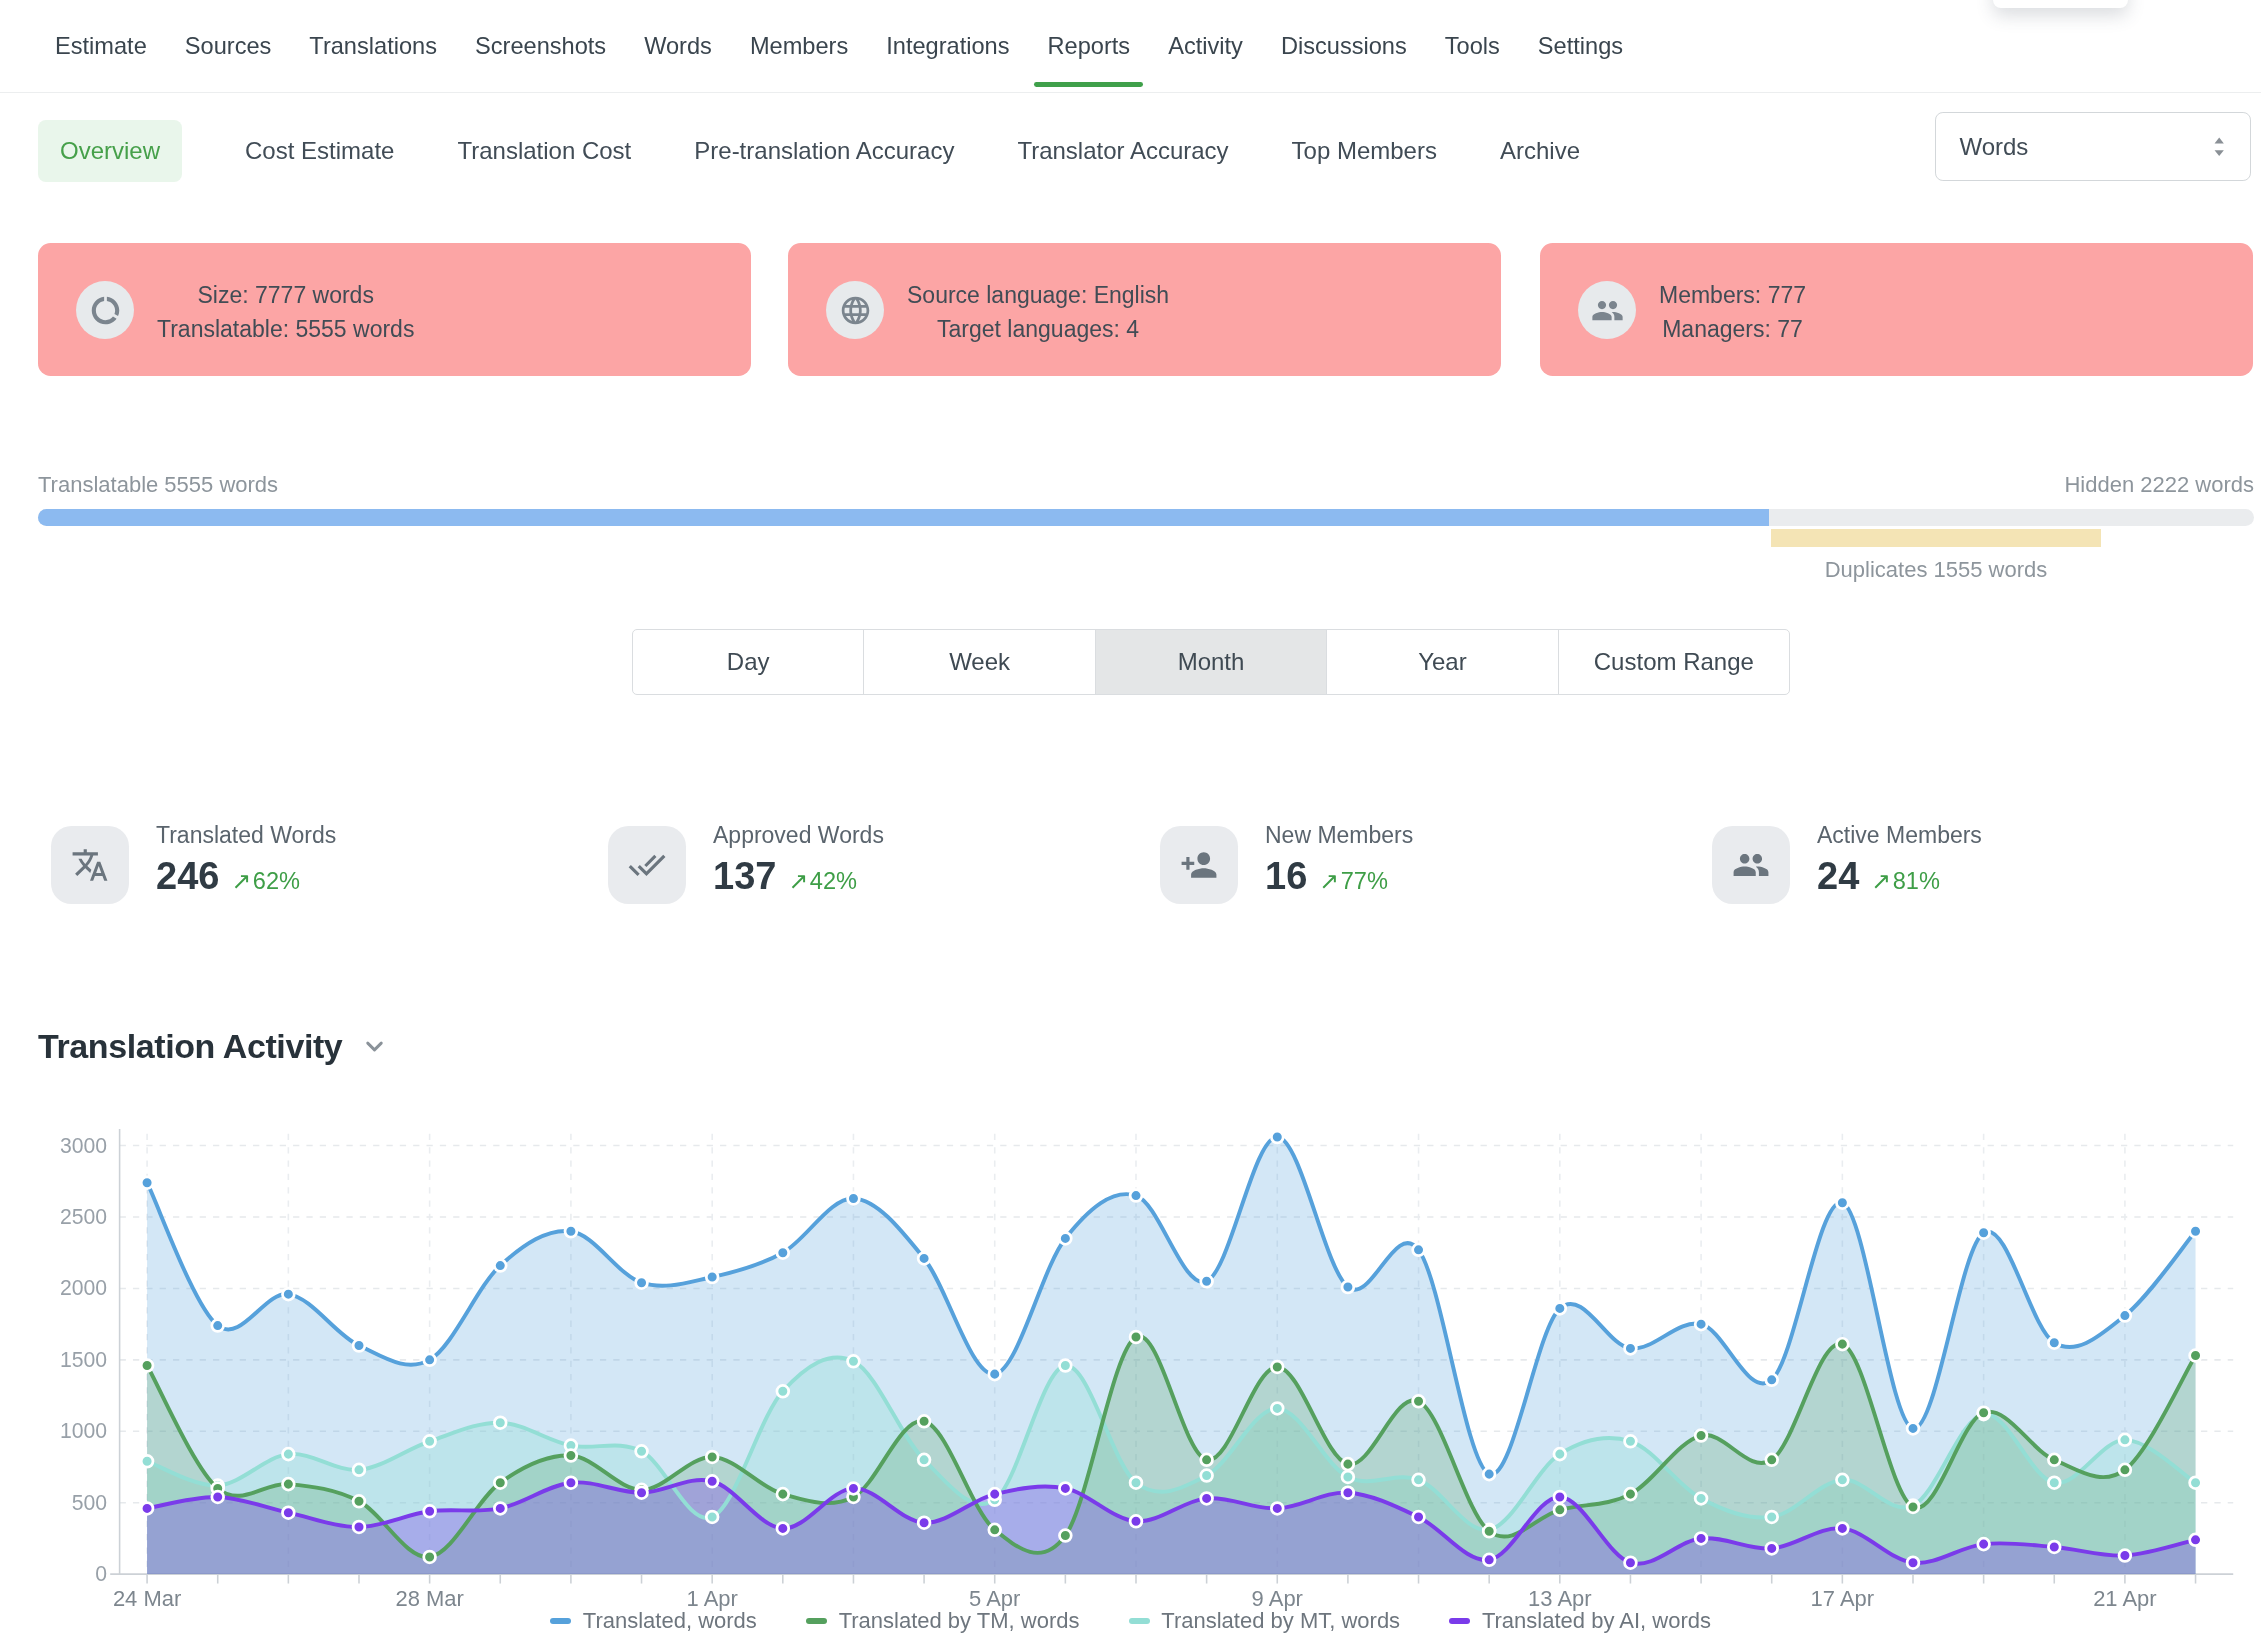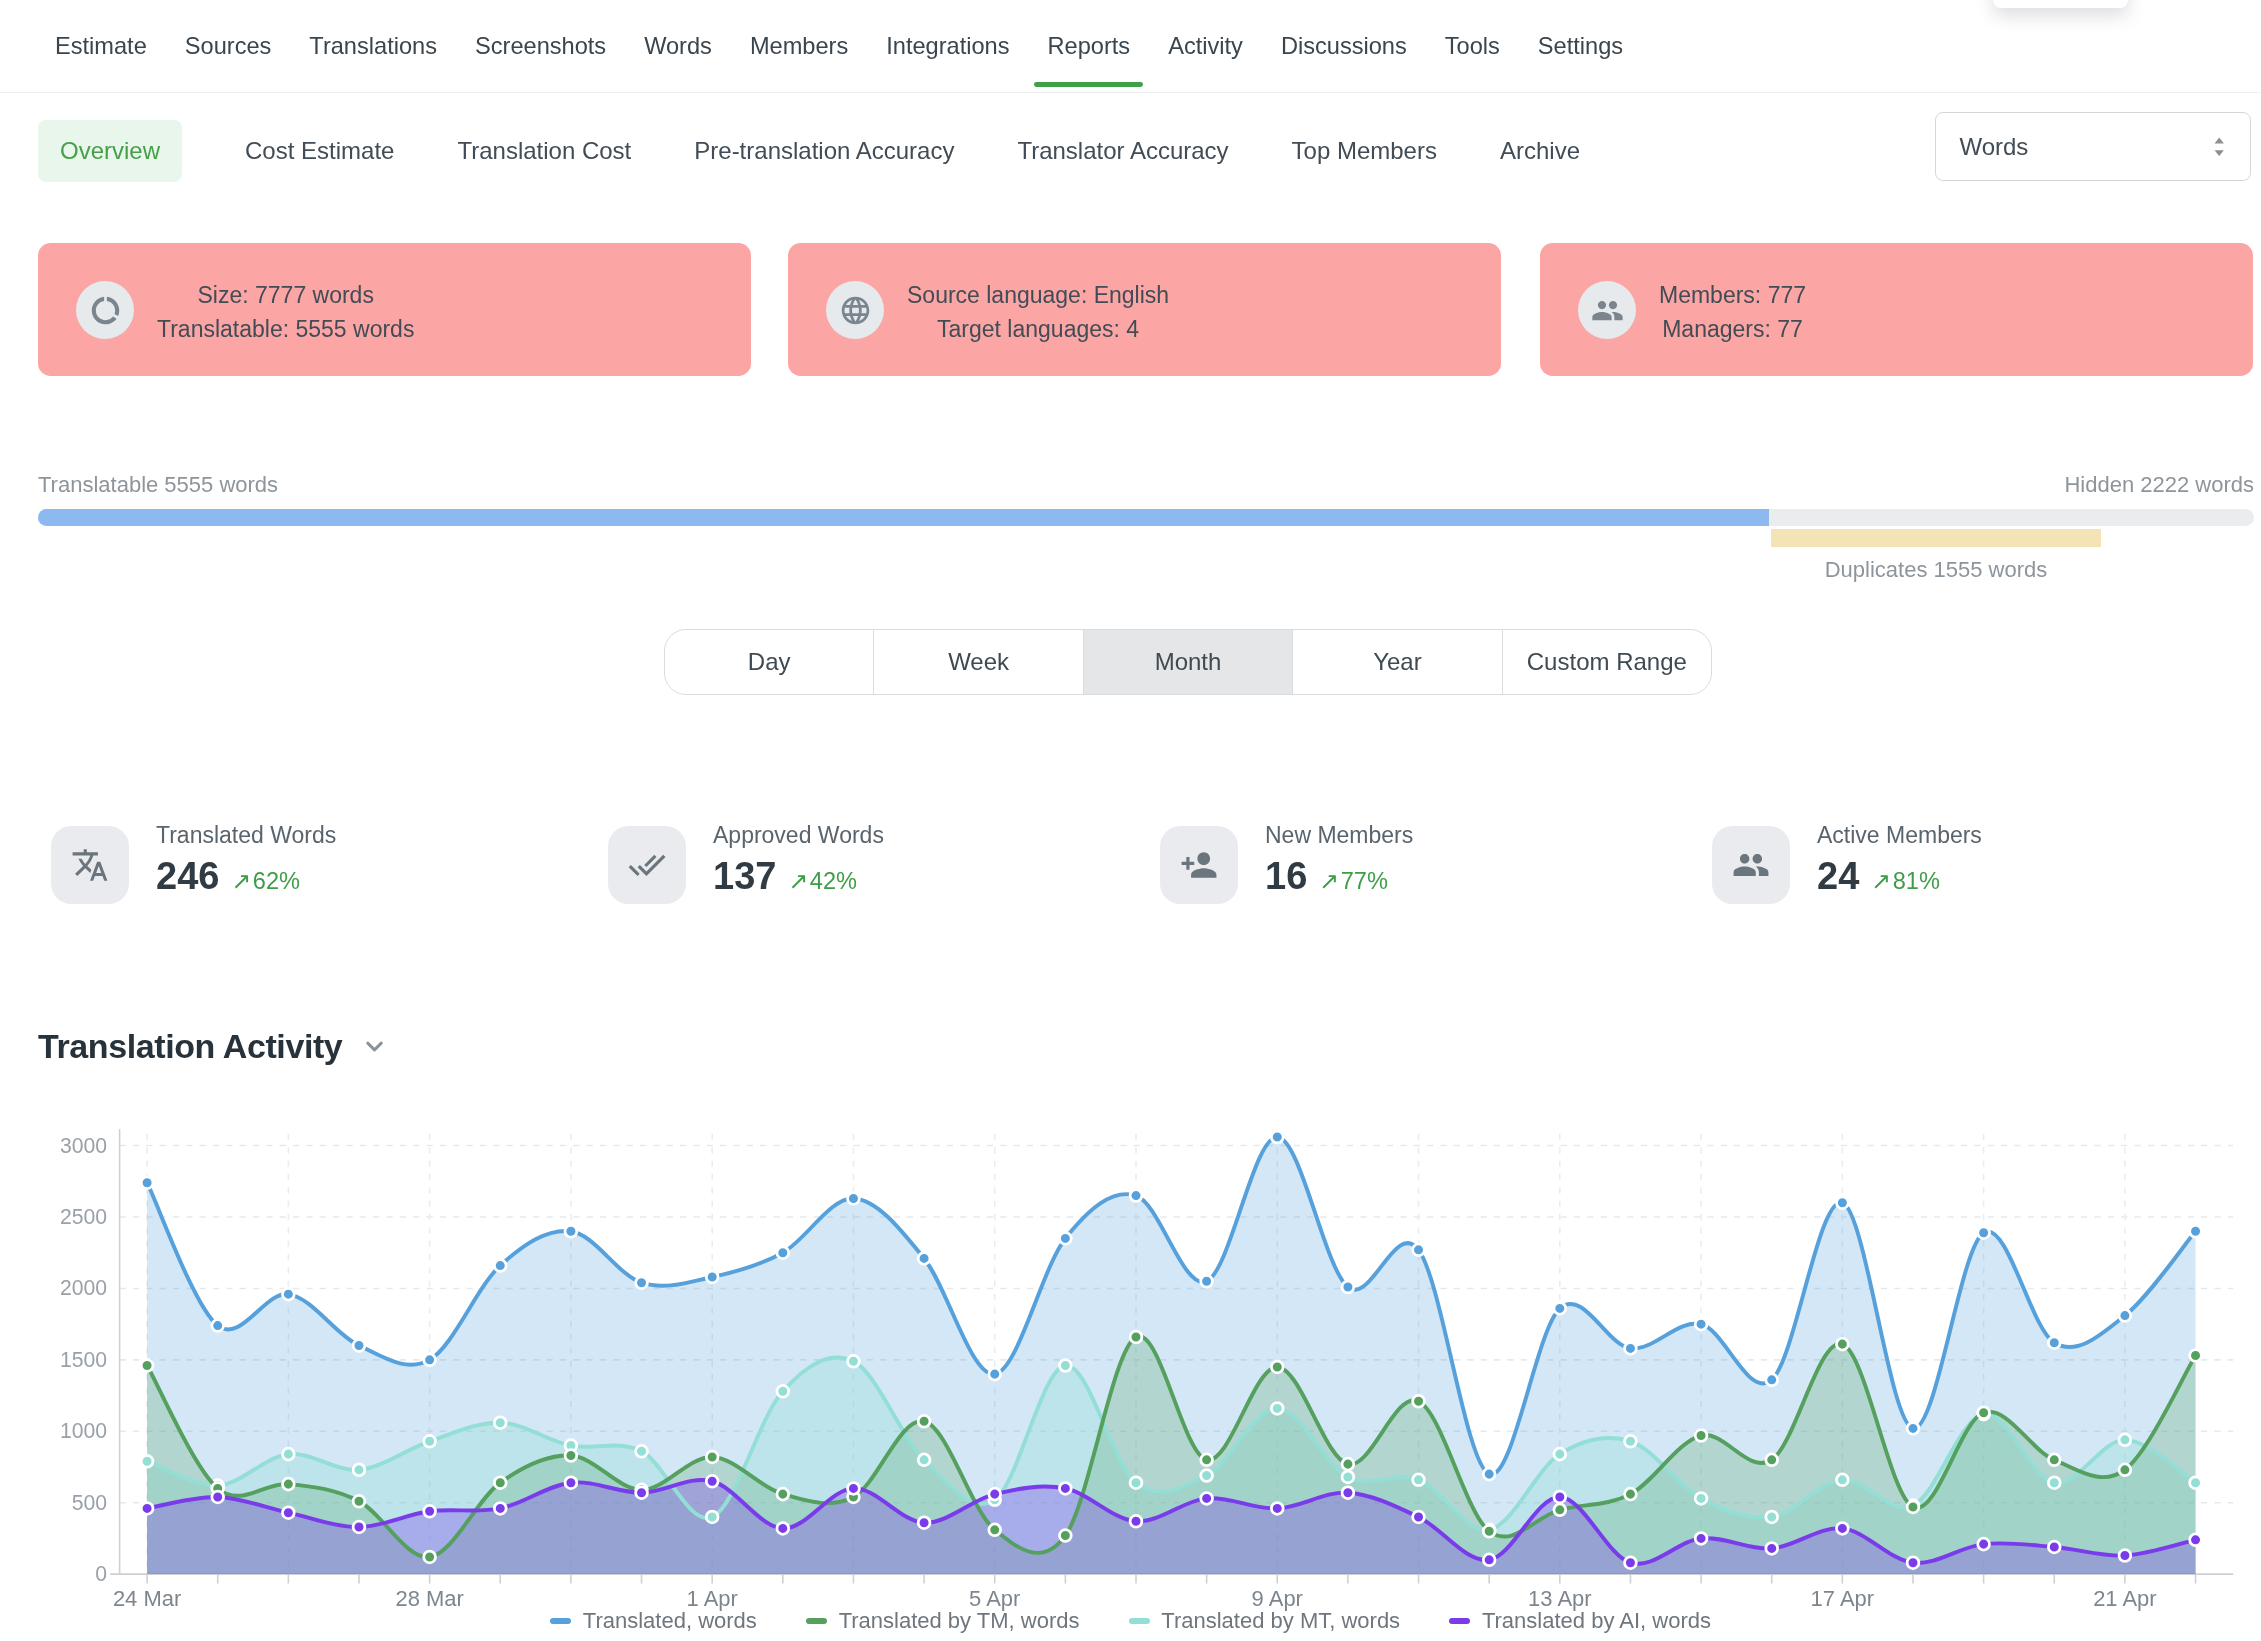--- a/index.html
+++ b/index.html
@@ -31,22 +31,22 @@
   
   #wb{position:absolute;left:38px;top:428px;width:2216px;margin-top:44px;}
   #wb .lblrow{display:flex;justify-content:space-between;font-size:22px;color:#8d959c;}
   #wb .track{position:relative;margin-top:11px;height:17.3px;border-radius:8.6px;background:#eaecee;}
   #wb .fillblue{position:absolute;left:0;top:0;bottom:0;border-radius:8.6px 0 0 8.6px;background:#8cbaf0;}
   #wb .dup{position:relative;margin-top:3.1px;height:17.3px;}
   #wb .dupbar{position:absolute;top:0;height:17.3px;background:#f4e4b5;}
   #wb .duplbl{position:absolute;top:28px;font-size:22px;color:#8d959c;transform:translateX(-50%);white-space:nowrap;}
 
   
-  #range{position:absolute;left:664px;top:629px;width:1048px;height:66px;display:flex;
-         border:1.6px solid #dadde0;border-radius:22px;overflow:hidden;background:#fff;box-sizing:border-box;}
+  #range{position:absolute;left:632px;top:629px;width:1158px;height:66px;display:flex;
+         border:1.6px solid #dadde0;border-radius:5px;overflow:hidden;background:#fff;box-sizing:border-box;}
   .seg{flex:1;display:flex;align-items:center;justify-content:center;font-size:24px;color:#3f4a53;
        border-right:1.6px solid #dadde0;cursor:pointer;white-space:nowrap;}
   .seg:last-child{border-right:none;}
   .seg.selected{background:#e4e6e7;}
 
   
   .metric{position:absolute;top:820px;width:518px;height:94px;}
   .metric .tile{position:absolute;left:0;top:5.5px;width:78px;height:78px;border-radius:20.4px;background:#e9ebee;
        display:flex;align-items:center;justify-content:center;color:#6b757e;}
   .metric .tile svg{width:38px;height:38px;}

